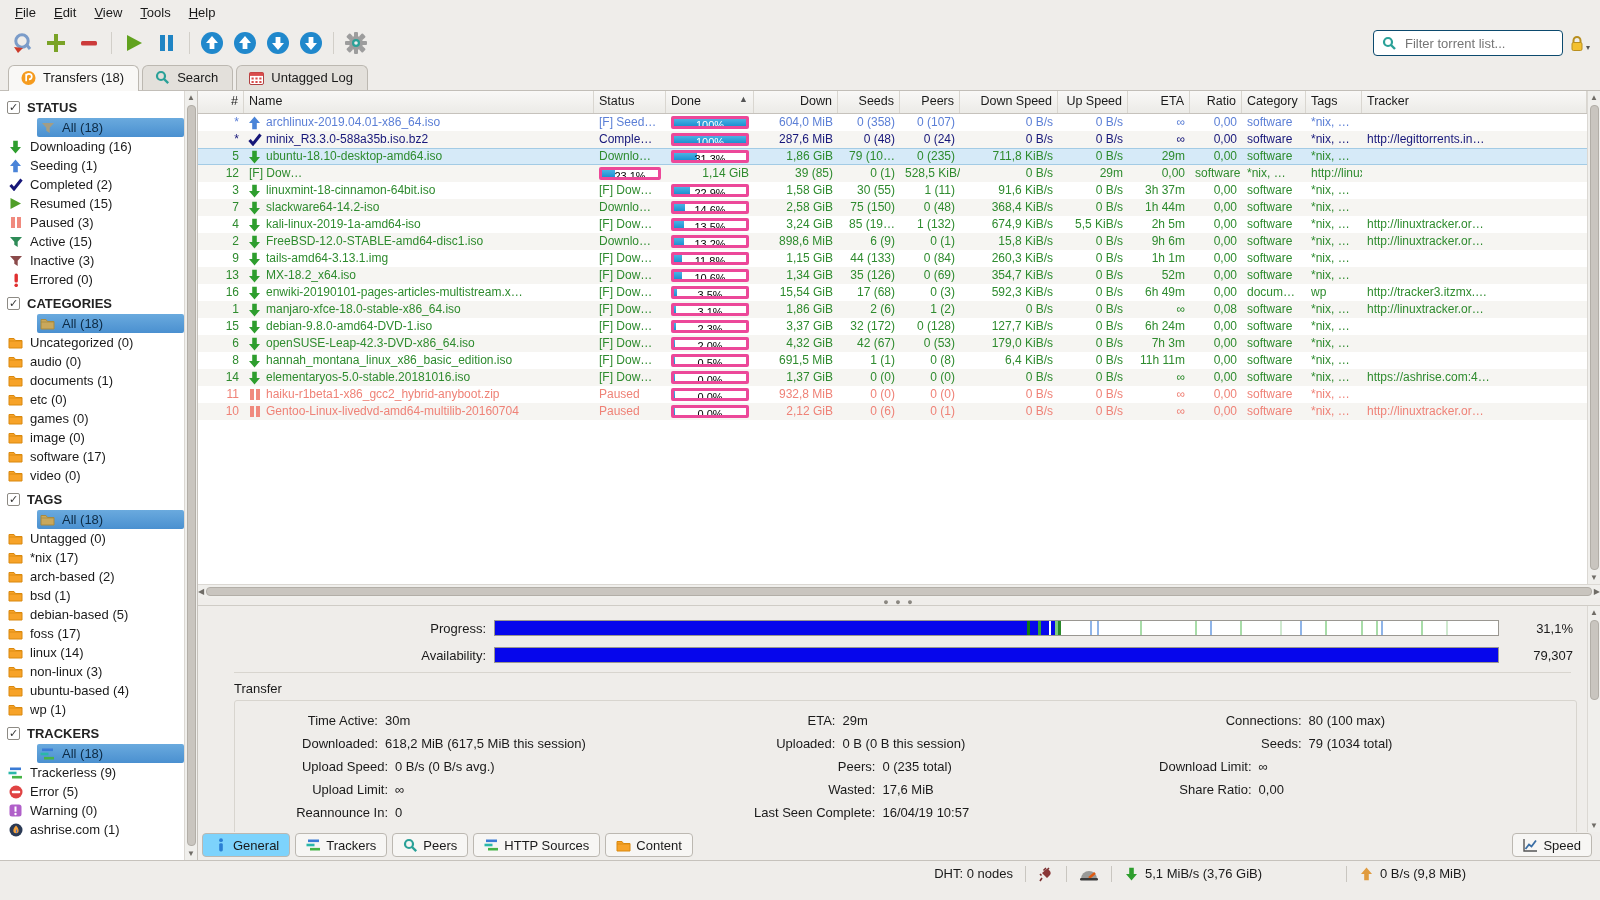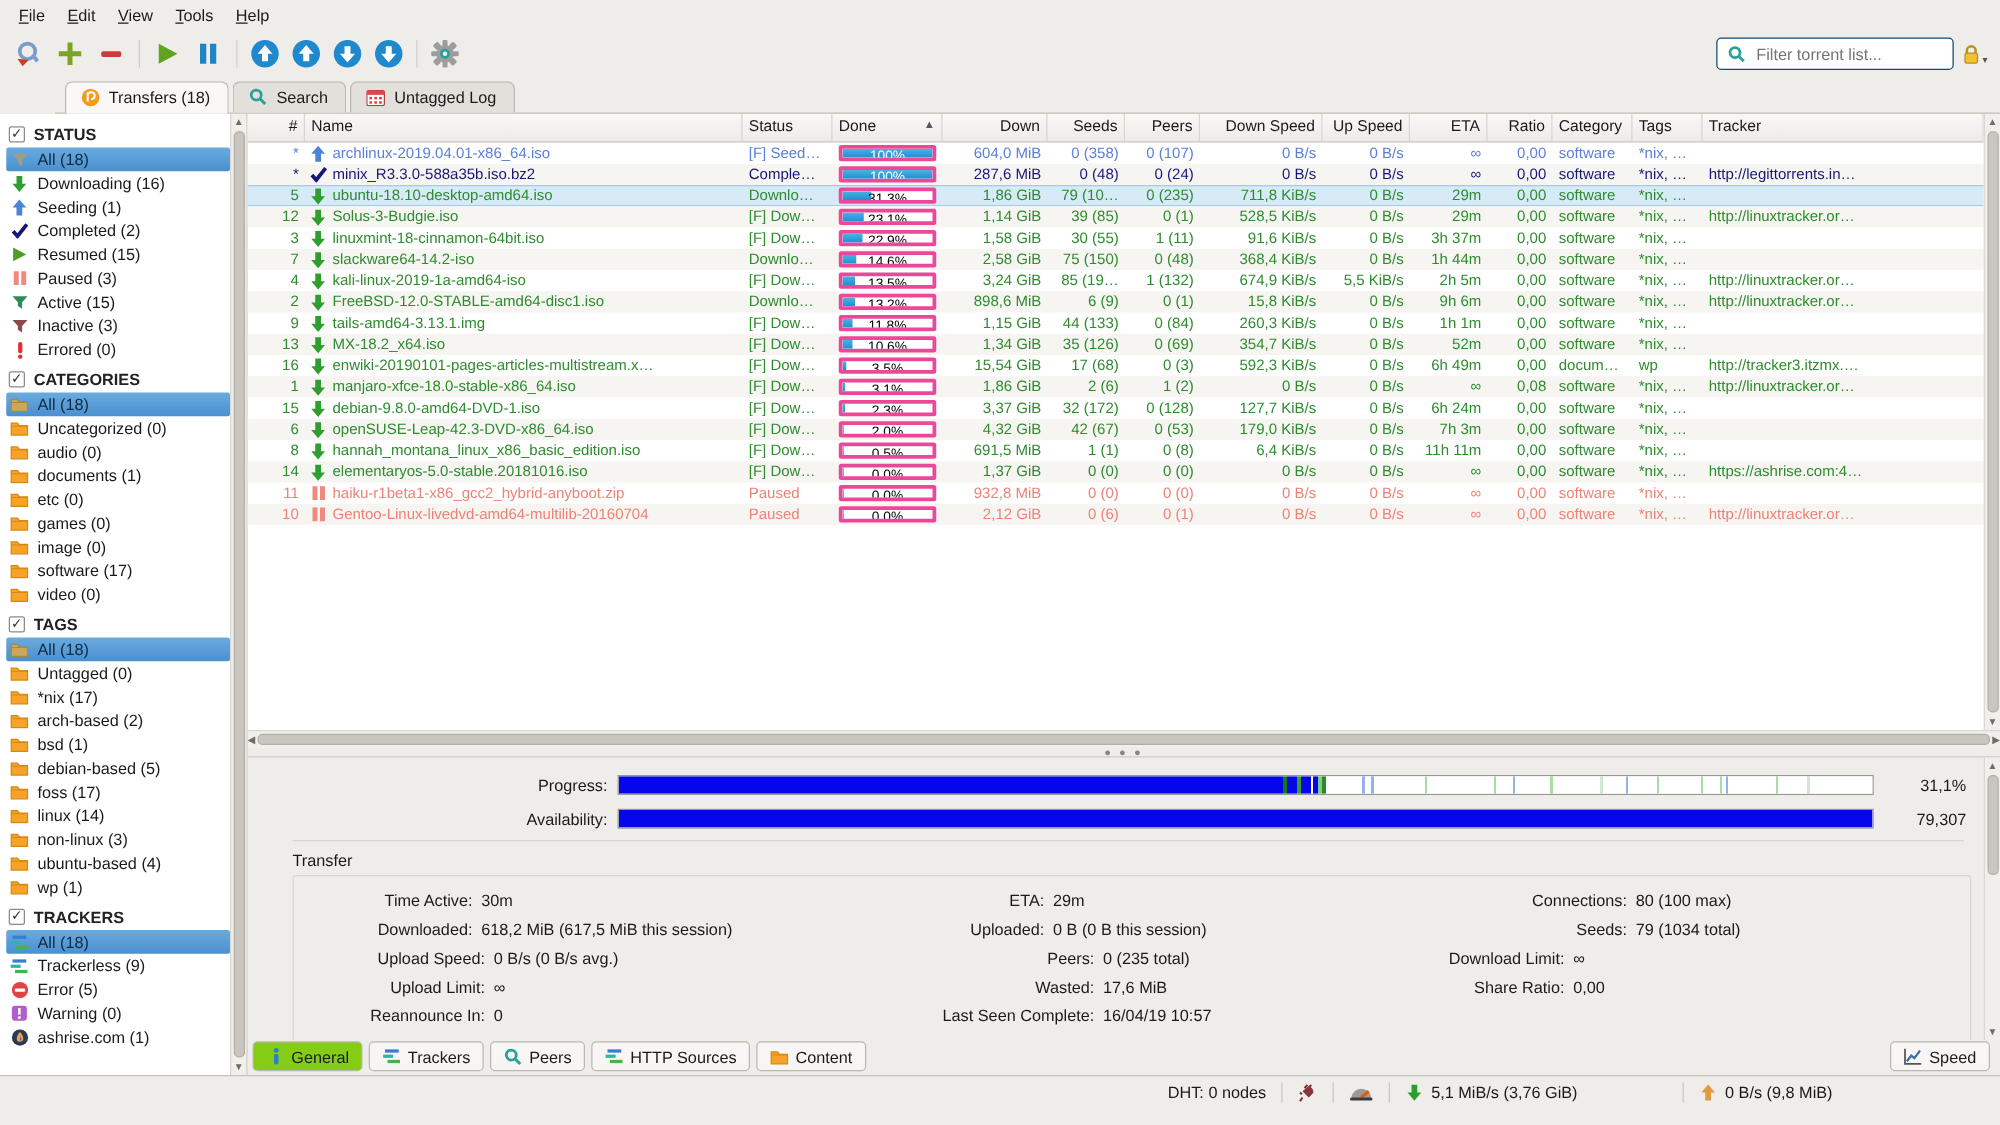--- a/index.html
+++ b/index.html
@@ -24,38 +24,38 @@
   .filter-wrap { display:flex; align-items:center; gap:6px; }
   .filter-box { display:flex; align-items:center; gap:6px; width:190px; height:26px;
     background:#fff; border:1px solid #0c4a6e; border-radius:4px; padding:0 8px; }
   .filter-box input { border:none; outline:none; width:150px; font-size:13px; color:#333;
     font-family:"Liberation Sans",sans-serif; background:transparent; }
   .lock-wrap { display:flex; align-items:flex-end; gap:1px; }
   .lock-caret { font-size:8px; color:#555; }
 
   
   .tabbar { height:29px; display:flex; align-items:flex-end; padding-left:8px; flex:0 0 auto;
-    border-bottom:1px solid #c2beb8;margin-left:44px; }
+    border-bottom:1px solid #c2beb8; }
   .tab { display:flex; align-items:center; gap:7px; padding:4px 14px 5px 12px; margin-right:3px;
     border:1px solid #bcb8b1; border-bottom:none; border-radius:6px 6px 0 0; background:#e3e0db; }
   .tab.active { background:#f9f8f6; position:relative; top:1px; padding-bottom:6px; }
 
   
   .main { flex:1; display:flex; overflow:hidden; }
 
   
   .sidebar { width:198px; flex:0 0 auto; background:#fff; border-right:1px solid #c6c2bc; display:flex; }
   .sidebar-inner { flex:1; padding:2px 0 0 5px; overflow:hidden; }
   .section-header { display:flex; align-items:center; gap:7px; font-weight:bold; font-size:13px;
     margin:7px 0 3px 2px; color:#222; }
   .checkbox { width:13px; height:13px; border:1px solid #8d8a84; background:#fff; border-radius:2px;
     font-size:11px; line-height:11px; text-align:center; color:#333; }
   .side-item { display:flex; align-items:center; gap:7px; height:19px; padding-left:3px;
     white-space:nowrap; font-size:13px; }
-  .side-item.selected { background:linear-gradient(#6aaade,#4a90d0); border-radius:2px; color:#0d2b45; }
+  .side-item.selected { background:linear-gradient(#6aaade,#4a90d0); border-radius:2px; color:#0d2b45;margin-left:32px; }
   .icon { display:inline-flex; align-items:center; justify-content:center; width:15px; height:15px; flex:0 0 auto; }
 
   
   .vscroll { width:13px; flex:0 0 auto; background:#f0efec; border-left:1px solid #dbd8d3;
     display:flex; flex-direction:column; align-items:center; }
   .scroll-arrow { font-size:8px; color:#6f6c66; height:13px; line-height:13px; }
   .vthumb { width:9px; background:#c9c5bf; border:1px solid #b2aea7; border-radius:4px; }
   .hscroll { height:14px; background:#f0efec; border-top:1px solid #dbd8d3; display:flex; align-items:center; flex:0 0 auto; }
   .hthumb { flex:1; height:9px; margin:0 2px; background:#c9c5bf; border:1px solid #b2aea7; border-radius:4px; }
 
@@ -123,21 +123,21 @@
     display:grid; grid-template-columns:1.05fr 1fr 1.05fr; row-gap:0; }
   .stat { display:flex; height:23px; align-items:center; }
   .slabel { text-align:right; padding-right:7px; flex:0 0 auto; }
   .col0 .slabel { width:140px; } .col1 .slabel { width:150px; } .col2 .slabel { width:190px; }
   .sval { white-space:nowrap; }
 
   
   .detail-tabs { height:28px; flex:0 0 auto; display:flex; align-items:center; gap:5px; padding:0 8px 2px 4px; }
   .dtab { display:flex; align-items:center; gap:5px; height:24px; padding:0 10px;
     border:1px solid #bcb8b1; border-radius:4px; background:#f7f6f4; font-size:13px; }
-  .dtab.active { background:#84cc16; }
+  .dtab.active { background:#7dd3fc; }
   .dtabs-spacer { flex:1; }
 
   
   .statusbar { height:26px; flex:0 0 auto; border-top:1px solid #c6c2bc; display:flex; align-items:center;
     justify-content:flex-end; gap:12px; padding-right:134px; background:#efedea; }
   .ssep { width:1px; height:16px; background:#c9c6c0; }
   .sitem { display:flex; align-items:center; gap:6px; white-space:nowrap; }
   .bottom-pad { height:14px; background:#efedea; }
 </style>
 </head>
@@ -744,28 +744,20 @@
                 <div class="td r">711,8 KiB/s</div>
                 <div class="td r">0 B/s</div>
                 <div class="td r">29m</div>
                 <div class="td r">0,00</div>
                 <div class="td l">software</div>
                 <div class="td l">*nix, …</div>
                 <div class="td l"></div>
               </div>
               <div class="trow grid-cols downloading">
                 <div class="td r">12</div>
-                <div class="td name">
-                  <span class="icon">
-                    <svg width="13" height="14" viewBox="0 0 13 14">
-                      <path d="M6.5 13.5L1 7h3.2V.7h4.6V7H12z" fill="#2e9e2e"></path>
-                    </svg>
-                  </span>
-                  <span>Solus-3-Budgie.iso</span>
-                </div>
                 <div class="td l">[F] Dow…</div>
                 <div class="td ">
                   <div class="donebar">
                     <div class="donefill" style="width: 23.1%;"></div>
                     <div class="donetext">23,1%</div>
                   </div>
                 </div>
                 <div class="td r">1,14 GiB</div>
                 <div class="td r">39 (85)</div>
                 <div class="td r">0 (1)</div>

